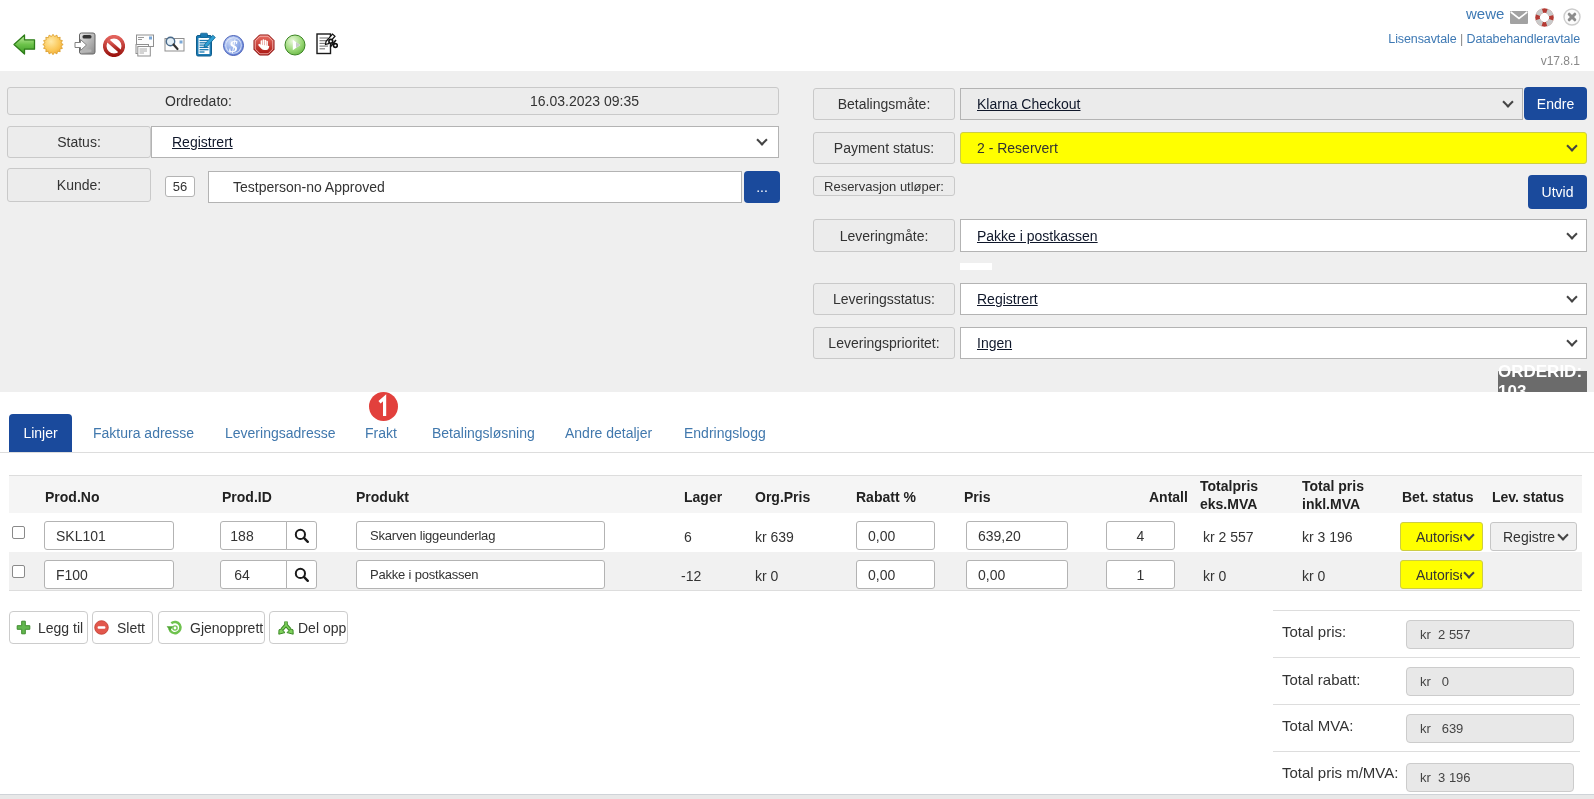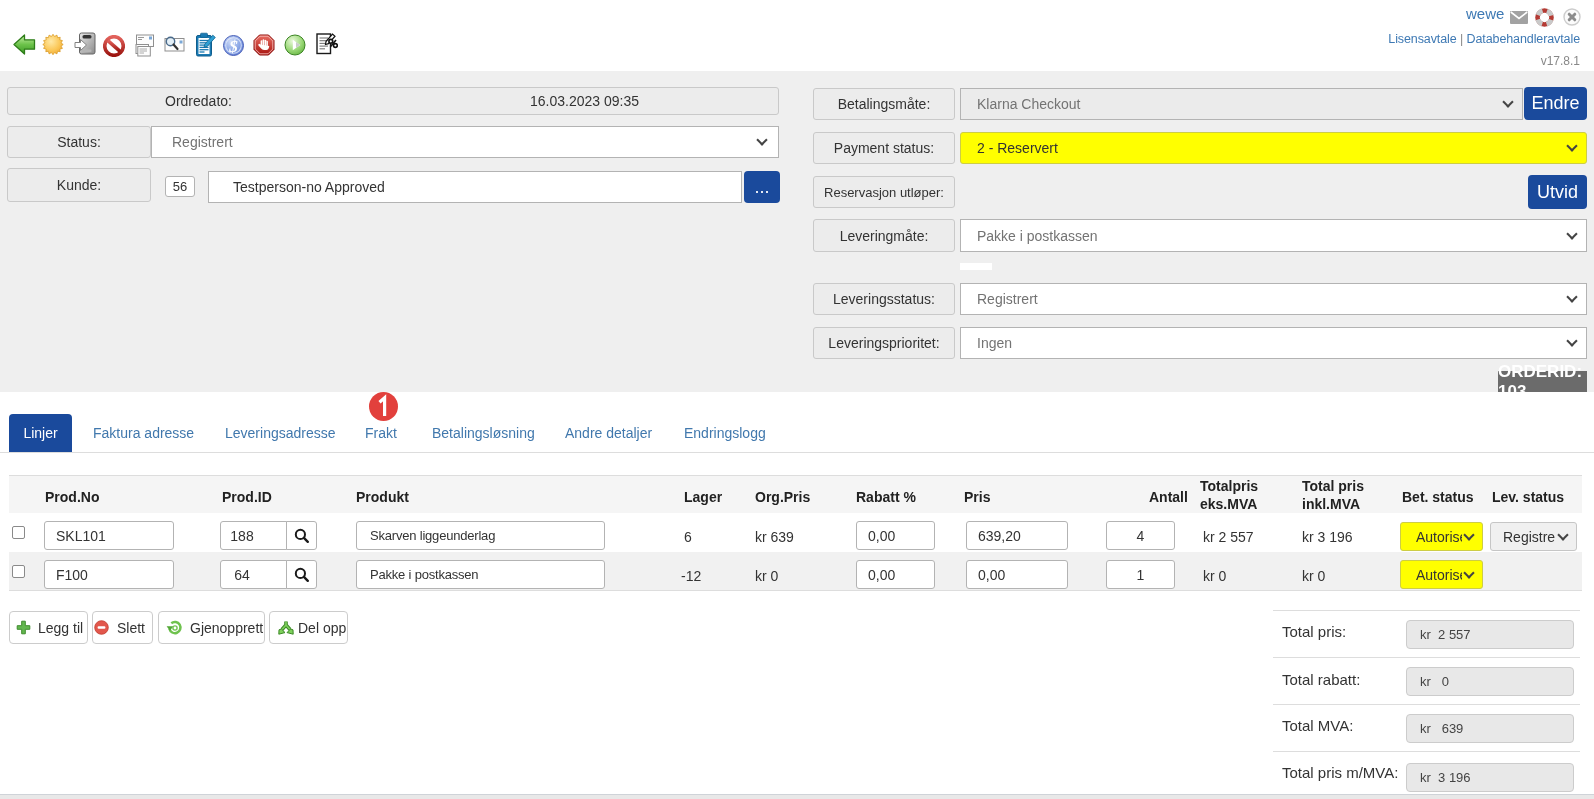--- a/index.html
+++ b/index.html
@@ -1,23 +1,23 @@
 <!DOCTYPE html>
 <html><head>
 <meta charset="utf-8">
 <style>
 * { margin:0; padding:0; box-sizing:border-box; }
 html,body { width:1594px; height:799px; background:#fff; font-family:"Liberation Sans", sans-serif; overflow:hidden; }
 #page { position:relative; width:1594px; height:799px; overflow:hidden; background:#fff; }
 .abs { position:absolute; }
 .graybody { left:0; top:71px; width:1594px; height:321px; background:#efefef; }
 .lblcell { background:#ececec; border:1px solid #c9c9c9; border-radius:3px; color:#333; font-size:14px; display:flex; align-items:center; justify-content:center; }
-.sel { background:#fff; border:1px solid #b3b3b3; color:#737373; font-size:14px; display:flex; align-items:center; }
+.sel { background:#fff; border:1px solid #b3b3b3; color:#0f172a; font-size:14px; display:flex; align-items:center;text-decoration:underline; }
 .chev { position:absolute; right:10px; top:50%; width:8px; height:8px; margin-top:-6px; border-right:2px solid #444; border-bottom:2px solid #444; transform:rotate(45deg); }
-.bluebtn { background:#1a4a9c; border-radius:4px; color:#fff; font-size:18px; display:flex; align-items:center; justify-content:center; }
+.bluebtn { background:#1a4a9c; border-radius:4px; color:#fff; font-size:14px; display:flex; align-items:center; justify-content:center; }
 .inp { background:#fff; border:1px solid #b3b3b3; border-radius:3px; color:#333; font-size:14px; display:flex; align-items:center; }
 a.lnk { color:#3e79b4; text-decoration:none; }
 .tablnk { position:absolute; top:425px; font-size:14px; color:#4178ad; text-decoration:none; }
 .th { position:absolute; font-weight:bold; font-size:14px; color:#222; }
 .td { position:absolute; font-size:14px; color:#333; }
 .clip { display:block; overflow:hidden; white-space:nowrap; }
 .ybox { position:absolute; background:#ffff00; border:1px solid #cdcd46; border-radius:3px; font-size:14px; color:#333; display:flex; align-items:center; overflow:hidden; }
 .gbtn { position:absolute; background:#fff; border:1px solid #ccc; border-radius:4px; font-size:14px; color:#333; display:flex; align-items:center; }
 .totlbl { position:absolute; font-size:15px; color:#333; }
 .totinp { position:absolute; width:168px; height:29px; background:#e8e8e8; border:1px solid #ccc; border-radius:4px; font-size:13px; color:#444; display:flex; align-items:center; padding-left:13px; }
@@ -195,21 +195,21 @@
   <div class="abs inp" style="left:208px;top:171px;width:534px;height:32px;padding-left:24px;border-radius:0;">Testperson-no Approved</div>
   <div class="abs bluebtn" style="left:744px;top:171px;width:36px;height:32px;">...</div>
 
   <div class="abs lblcell" style="left:813px;top:88px;width:142px;height:32px;">Betalingsmåte:</div>
   <div class="abs sel" style="left:960px;top:88px;width:563px;height:32px;padding-left:16px;background:#ebebeb;">Klarna Checkout<span class="chev"></span></div>
   <div class="abs bluebtn" style="left:1524px;top:87px;width:63px;height:33px;">Endre</div>
 
   <div class="abs lblcell" style="left:813px;top:132px;width:142px;height:32px;">Payment status:</div>
   <div class="abs ybox" style="left:960px;top:132px;width:627px;height:32px;padding-left:16px;">2 - Reservert<span class="chev"></span></div>
 
-  <div class="abs lblcell" style="left:813px;top:176px;width:142px;height:32px;font-size:13px;">Reservasjon utløper:</div>
+  <div class="abs lblcell" style="left:813px;top:176px;width:142px;height:20px;font-size:13px;">Reservasjon utløper:</div>
   <div class="abs bluebtn" style="left:1528px;top:175px;width:59px;height:34px;">Utvid</div>
 
   <div class="abs lblcell" style="left:813px;top:219px;width:142px;height:33px;">Leveringmåte:</div>
   <div class="abs sel" style="left:960px;top:219px;width:627px;height:33px;padding-left:16px;">Pakke i postkassen<span class="chev"></span></div>
 
   <div class="abs" style="left:960px;top:263px;width:32px;height:7px;background:#fff;"></div>
 
   <div class="abs lblcell" style="left:813px;top:283px;width:142px;height:32px;">Leveringsstatus:</div>
   <div class="abs sel" style="left:960px;top:283px;width:627px;height:32px;padding-left:16px;">Registrert<span class="chev"></span></div>
 

